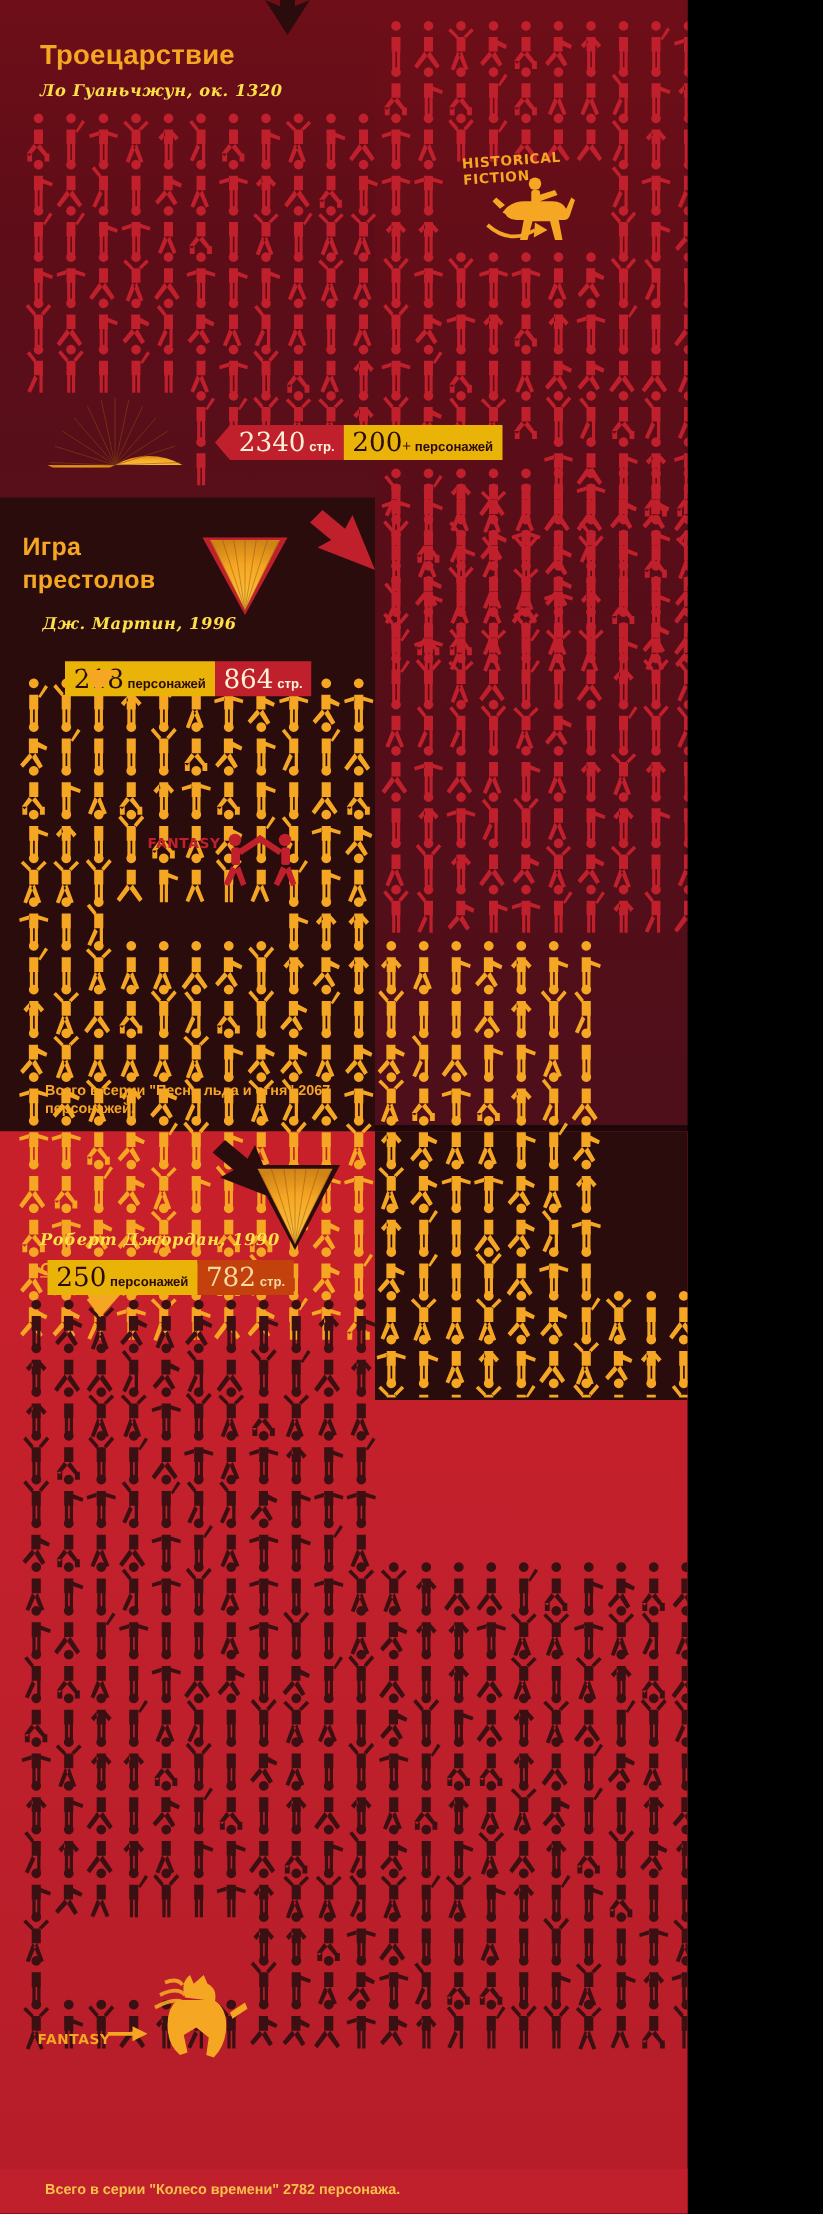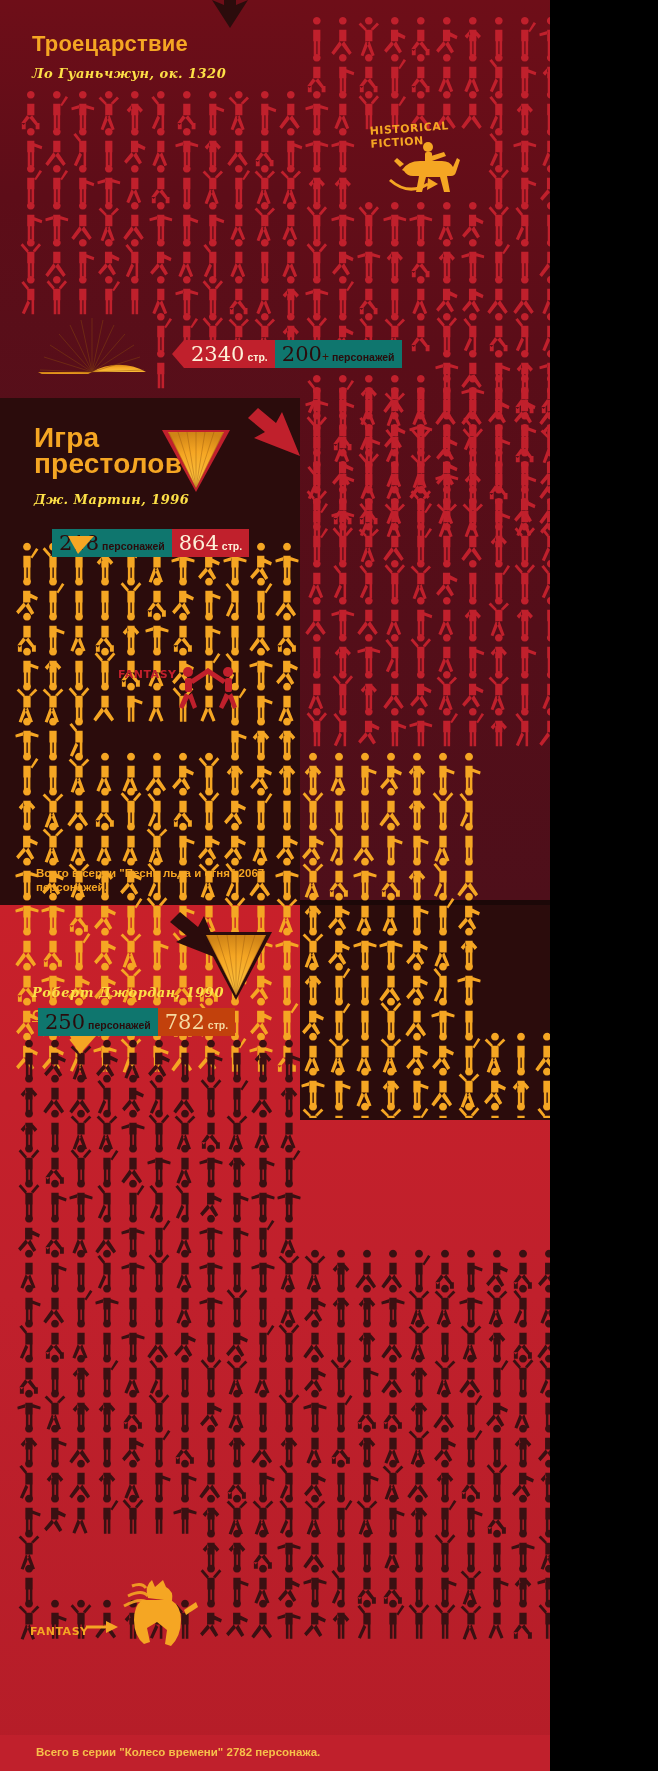--- a/index.html
+++ b/index.html
@@ -13,41 +13,41 @@
         background:linear-gradient(180deg,#6e0e18 0%,#5a0d18 40%,#4e0f1a 100%);}
   .sec2dark{position:absolute;left:0;top:398px;width:300px;height:520px;background:#2b0c0c;}
   .sec3{position:absolute;left:0;top:905px;width:658px;height:866px;
         background:linear-gradient(180deg,#c8202a 0%,#c0202c 45%,#b51d28 100%);}
   .sec3dark{position:absolute;left:300px;top:905px;width:358px;height:215px;background:#2b0c0c;}
   .footstrip{position:absolute;left:0;top:1735px;width:658px;height:36px;background:#c0202c;}
 
   
   .title{position:absolute;font-weight:bold;color:#f5a623;letter-spacing:.2px;}
   .t1{left:32px;top:31px;font-size:22px;}
-  .t2{left:34px;top:425px;font-size:28px;line-height:26px;width:180px;}
+  .t2{left:18px;top:425px;font-size:20px;line-height:26px;width:180px;}
   .t3{left:32px;top:1007px;font-size:14px;text-decoration:underline;}
   .author{position:absolute;font-family:"DejaVu Serif",serif;font-style:italic;
           font-weight:bold;color:#fde047;font-size:13px;letter-spacing:.5px;}
   .a1{left:32px;top:66px;}
   .a2{left:34px;top:492px;}
   .a3{left:32px;top:985px;}
 
   .note{position:absolute;color:#f5a623;font-size:11.5px;font-weight:bold;line-height:14px;}
   .note1{left:36px;top:866px;width:250px;}
   .note2{left:36px;top:1745px;width:500px;color:#f7c04a;}
 
   
   .stat{position:absolute;display:flex;align-items:stretch;height:28px;}
   .chip{display:flex;align-items:baseline;padding:0 7px;}
   .chip .num{font-family:"DejaVu Serif",serif;font-size:21px;font-weight:normal;line-height:28px;}
   .chip .unit{font-size:10.5px;font-weight:bold;margin-left:3px;}
   .chip.red{background:#c0202c;color:#f2e2c8;}
   .chip.red .num{color:#fdf0d8;}
   .chip.red .unit{color:#fdf0d8;}
-  .chip.gold{background:#0f766e;color:#3a1208;}
+  .chip.gold{background:#eab308;color:#3a1208;}
   .chip.gold .num{color:#2b0c0c;}
   .chip.gold .unit{color:#2b0c0c;}
   .chip.dark{background:#c2410c;}
   .chip.dark .num{color:#f5d9a0;}
   .chip.dark .unit{color:#f5d9a0;}
   .sup{font-size:12px;vertical-align:super;}
 
   #stat1{left:172px;top:340px;}
   #stat1 .lead{width:0;height:0;border-top:14px solid transparent;border-bottom:14px solid transparent;border-right:12px solid #c0202c;}
   #stat2{left:52px;top:508px;margin-top:21px;}

